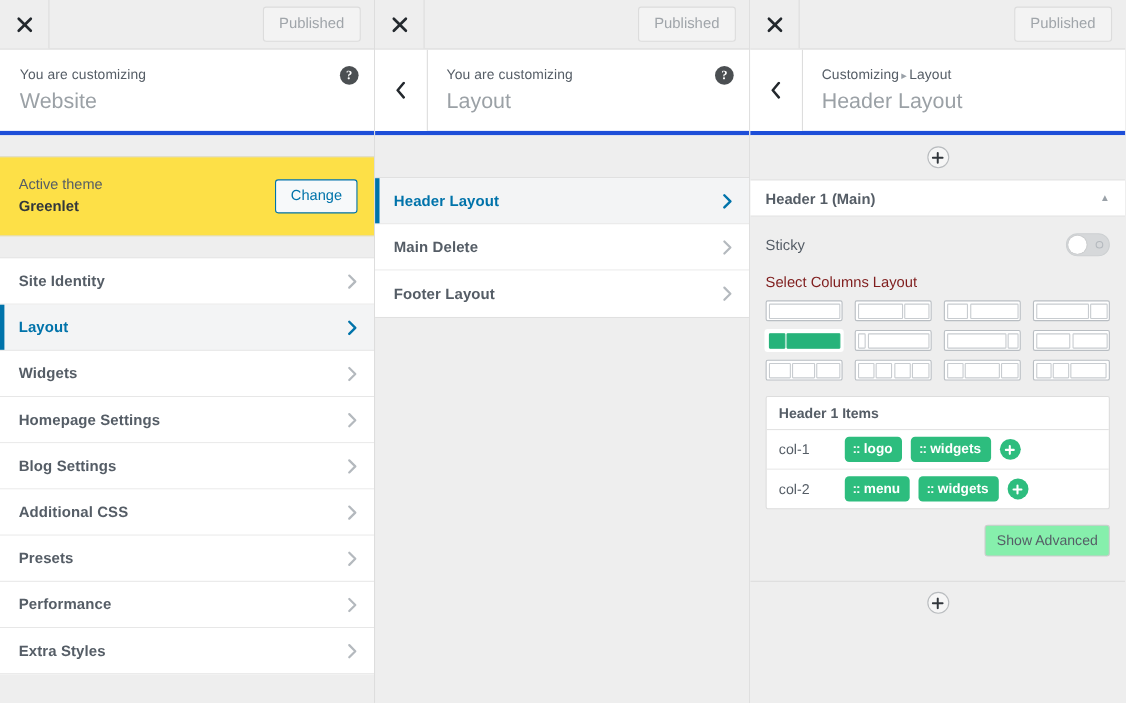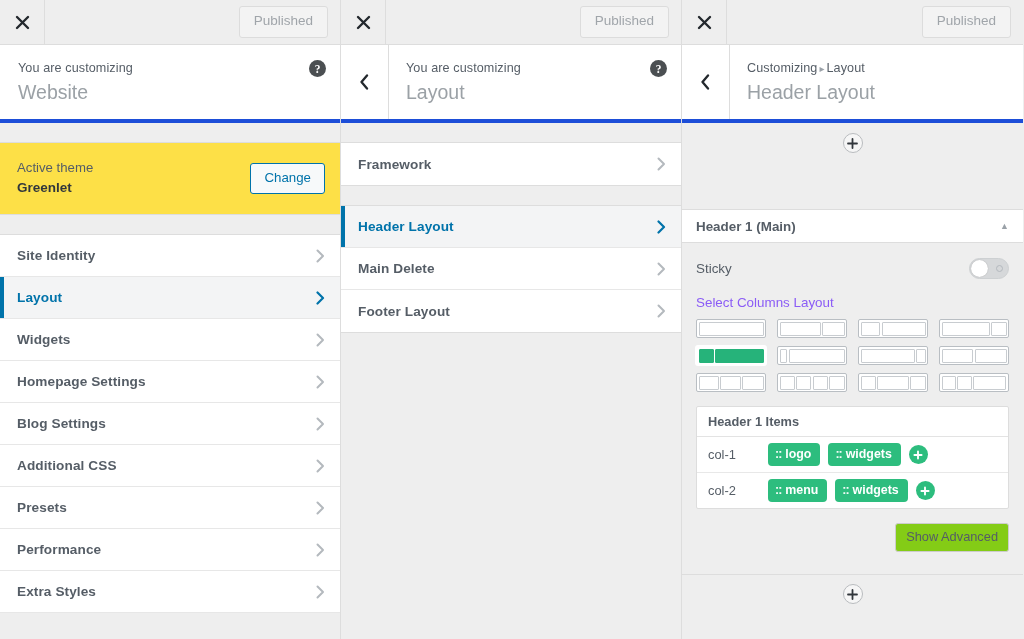--- a/index.html
+++ b/index.html
@@ -157,21 +157,20 @@
   .plus-circle svg { display: block; }
 
   .section-header {
     background: #ffffff;
     border-top: 1px solid #dddddd;
     border-bottom: 1px solid #dddddd;
     height: 34px;
     display: flex; align-items: center;
     padding: 0 14px 0 14px;
     cursor: pointer;
-    margin-top: 46px;
   }
   .section-header .sh-title {
     flex: 1; font-size: 13.4px; color: #555d66; font-weight: bold;
   }
   .caret-up { color: #9aa1a8; font-size: 9px; line-height: 1; }
 
   .section-body { padding: 12px 14px 10px 14px; background: #eeeeee; }
 
   .sticky-row {
     display: flex; align-items: center;
@@ -187,21 +186,21 @@
     position: absolute; left: 1px; top: 1px;
     width: 17px; height: 17px; border-radius: 50%;
     background: #ffffff; box-shadow: 0 0 1px rgba(0,0,0,.3);
   }
   .toggle .off-o {
     position: absolute; right: 5px; top: 6px;
     width: 7px; height: 7px; border-radius: 50%;
     border: 1.4px solid #b4b9be;
   }
 
-  .cols-label { font-size: 13.4px; color: #8b5cf6; margin-bottom: 9px; }
+  .cols-label { font-size: 13.4px; color: #7f1d1d; margin-bottom: 9px; }
 
   .cols-grid {
     display: grid;
     grid-template-columns: repeat(4, 1fr);
     gap: 8px 11px;
     margin-bottom: 14px;
   }
   .col-opt {
     height: 19px;
     border: 1.5px solid #b9bec3;
@@ -274,21 +273,21 @@
   .btn-row { display: flex; align-items: center; padding-bottom: 12px; }
   .btn-row .spacer { flex: 1; }
   .delete-btn {
     border: 1px solid #dcdcdc; border-radius: 3px;
     background: #f6f6f6; color: #d9534f;
     font-size: 12.8px; padding: 5px 10px 6px;
     cursor: pointer; line-height: 1.2;
   }
   .advanced-btn {
     border: 1px solid #cccccc; border-radius: 3px;
-    background: #84cc16; color: #555d66;
+    background: #86efac; color: #555d66;
     font-size: 12.8px; padding: 5px 10px 6px;
     cursor: pointer; line-height: 1.2; text-align: right;
   }
   .bottom-sep { border-top: 1px solid #dddddd; }
 </style>
 </head>
 <body>
 
 <div class="screen">
 
@@ -420,30 +419,20 @@
       </div>
       <div class="title-text">
         <div class="eyebrow">You are customizing</div>
         <div class="big-title">Layout</div>
         <div class="help-icon">?</div>
       </div>
     </div>
 
     <div class="list-gap"></div>
 
-    <div class="nav-list nav-block-top nav-block-bottom">
-      <div class="nav-item" style="border-bottom:none;">
-        <span class="lbl">Framework</span>
-        <span class="chev">
-          <svg width="9" height="14" viewBox="0 0 9 14">
-              <path d="M1.5 1.5 L7 7 L1.5 12.5" fill="none" stroke="currentColor" stroke-width="2" stroke-linecap="round" stroke-linejoin="round"></path>
-            </svg>
-        </span>
-      </div>
-    </div>
 
     <div class="nav-sep"></div>
 
     <div class="nav-list nav-block-top nav-block-bottom">
       <div class="nav-item active">
         <span class="lbl">Header Layout</span>
         <span class="chev">
           <svg width="9" height="14" viewBox="0 0 9 14">
               <path d="M1.5 1.5 L7 7 L1.5 12.5" fill="none" stroke="currentColor" stroke-width="2.2" stroke-linecap="round" stroke-linejoin="round"></path>
             </svg>

